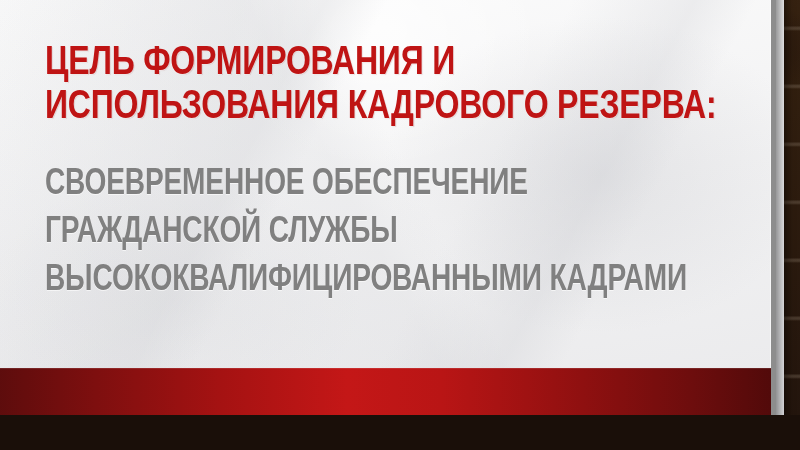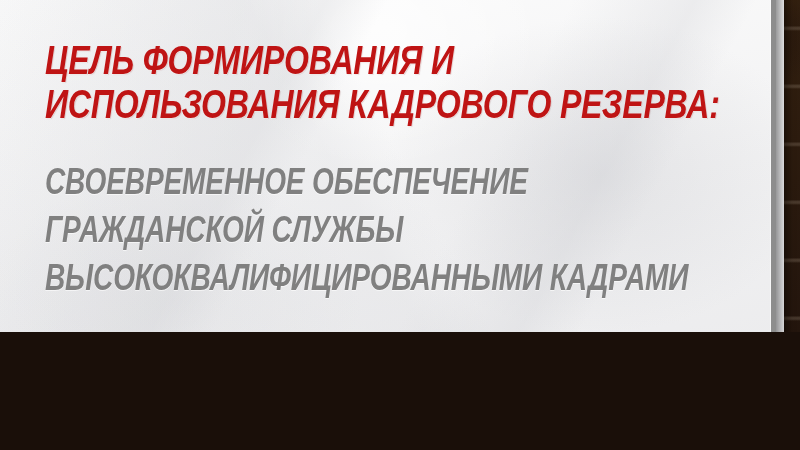--- a/index.html
+++ b/index.html
@@ -3,24 +3,23 @@
 <meta charset="utf-8">
 <style>
   html, body {
     margin: 0;
     padding: 0;
     background: #1a0f09;
   }
   #slide {
     position: relative;
     width: 800px;
-    height: 332px;
+    height: 415px;
     overflow: hidden;
     font-family: "Liberation Sans", sans-serif;
-    font-style: italic;
   }
 
   
   .brick-bg {
     position: absolute;
     inset: 0;
     background-color: #3a2317;
     background-image:
       
       repeating-linear-gradient(

